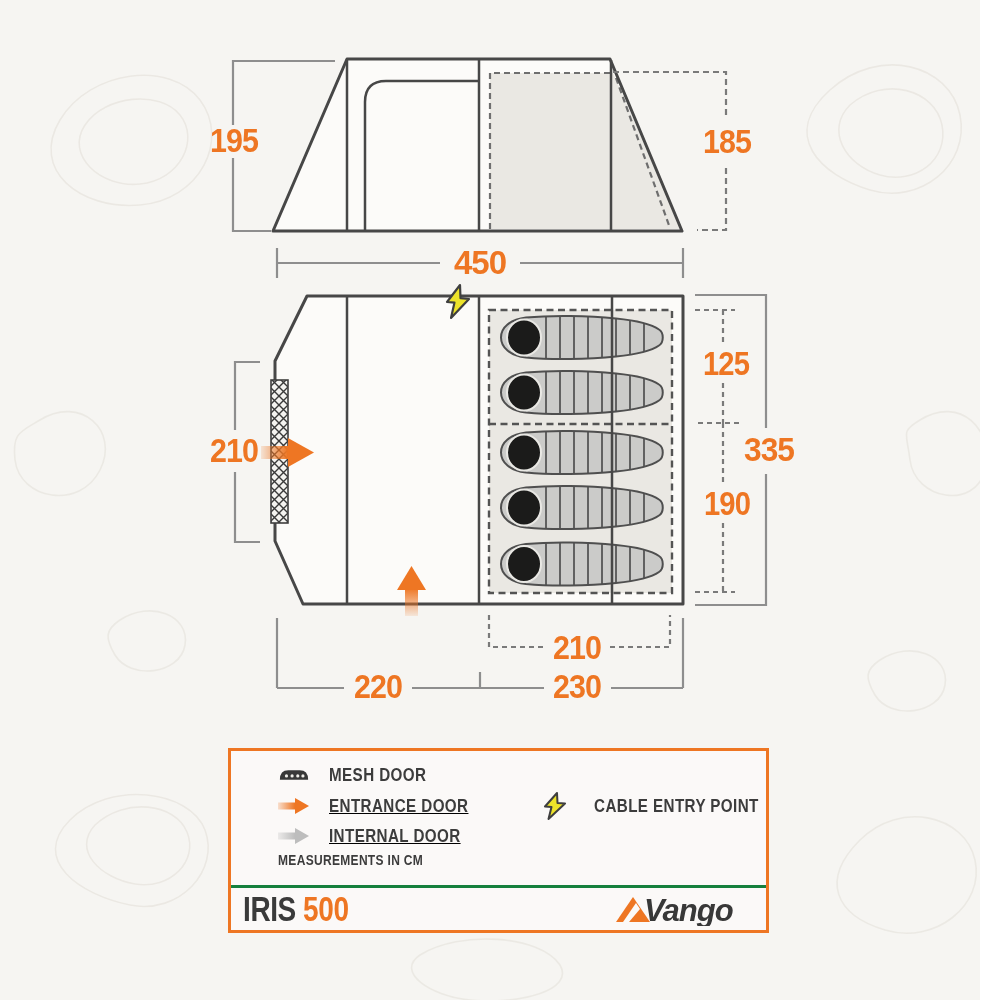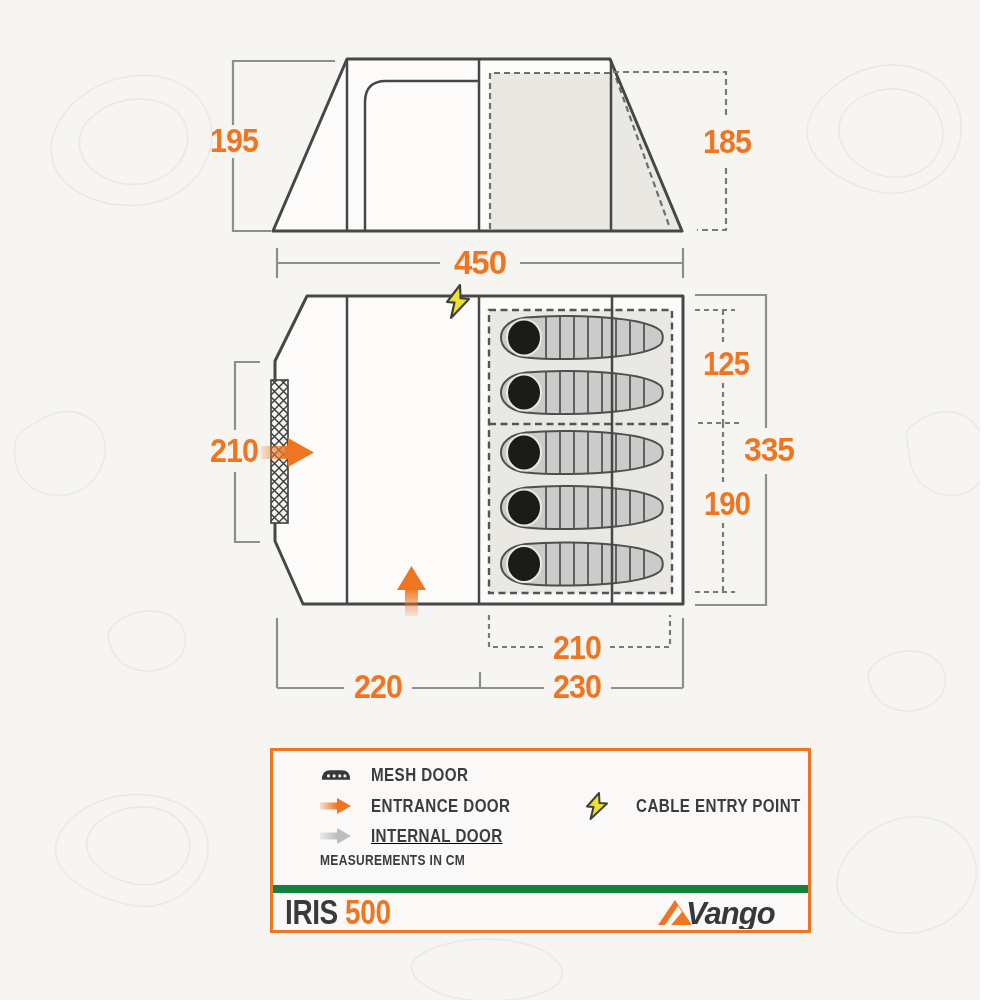--- a/index.html
+++ b/index.html
@@ -13,36 +13,35 @@
   .diagram{position:absolute;left:0;top:0;}
   .dim-text{
     fill:#EE7623;font-family:"Liberation Sans",sans-serif;
     font-weight:bold;font-size:33px;letter-spacing:-1px;
   }
   
   .legend{
     position:absolute;left:228px;top:748px;width:541px;height:185px;
     border:3px solid #EE7623;box-sizing:border-box;
     background:rgba(252,251,249,0.72);
-    margin-left:42px;
   }
   .lg-row{position:absolute;display:flex;align-items:center;gap:17px;height:30px;}
   .lg-icon{display:flex;align-items:center;justify-content:flex-start;width:34px;flex:0 0 34px;}
   .lg-label{
     font-size:19px;font-weight:bold;color:#3c3c3c;letter-spacing:.5px;
     transform:scaleX(.8);transform-origin:left center;white-space:nowrap;
   }
   .lg-note{
     position:absolute;left:47px;top:100px;font-size:15px;font-weight:bold;
     color:#3c3c3c;letter-spacing:.4px;transform:scaleX(.8);transform-origin:left center;
     white-space:nowrap;
   }
   .lg-footer{
     position:absolute;left:0;right:0;bottom:0;height:45px;
-    border-top:8px solid #15803d;box-sizing:border-box;
+    border-top:3px solid #15803d;box-sizing:border-box;
     display:flex;align-items:center;justify-content:space-between;
     padding:0 18px 0 12px;
   }
   .model{
     display:flex;gap:9px;font-size:35px;font-weight:bold;letter-spacing:-.5px;
     transform:scaleX(.8);transform-origin:left center;white-space:nowrap;
   }
   .model .model-name{color:#3a3a3a;}
   .model .model-size{color:#EE7623;}
 </style>
@@ -223,21 +222,21 @@
           <path d="M2,12 Q2,2 11,2 L23,2 Q32,2 32,12 Z" fill="#383838"></path>
           <circle cx="9" cy="8" r="1.7" fill="#EFEEE9"></circle>
             <circle cx="15" cy="8" r="1.7" fill="#EFEEE9"></circle>
           <circle cx="21" cy="8" r="1.7" fill="#EFEEE9"></circle>
             <circle cx="26.5" cy="8" r="1.7" fill="#EFEEE9"></circle>
         </svg>
       </span>
       <span class="lg-label">MESH DOOR</span>
     </div>
 
-    <div class="lg-row" style="left:47px;top:40px;">
+    <div class="lg-row" style="left:47px;top:40px;text-decoration:underline;">
       <span class="lg-icon">
         <svg width="32" height="18" viewBox="0 0 32 18">
           <defs>
             <linearGradient id="gLegEnt" x1="0" y1="0" x2="1" y2="0">
               <stop offset="0" stop-color="#EE7623" stop-opacity="0.2"></stop>
               <stop offset="1" stop-color="#EE7623"></stop>
             </linearGradient>
           </defs>
           <rect x="0" y="5.5" width="17" height="7" fill="url(#gLegEnt)"></rect>
           <polygon points="17,1 31,9 17,17" fill="#EE7623"></polygon>

